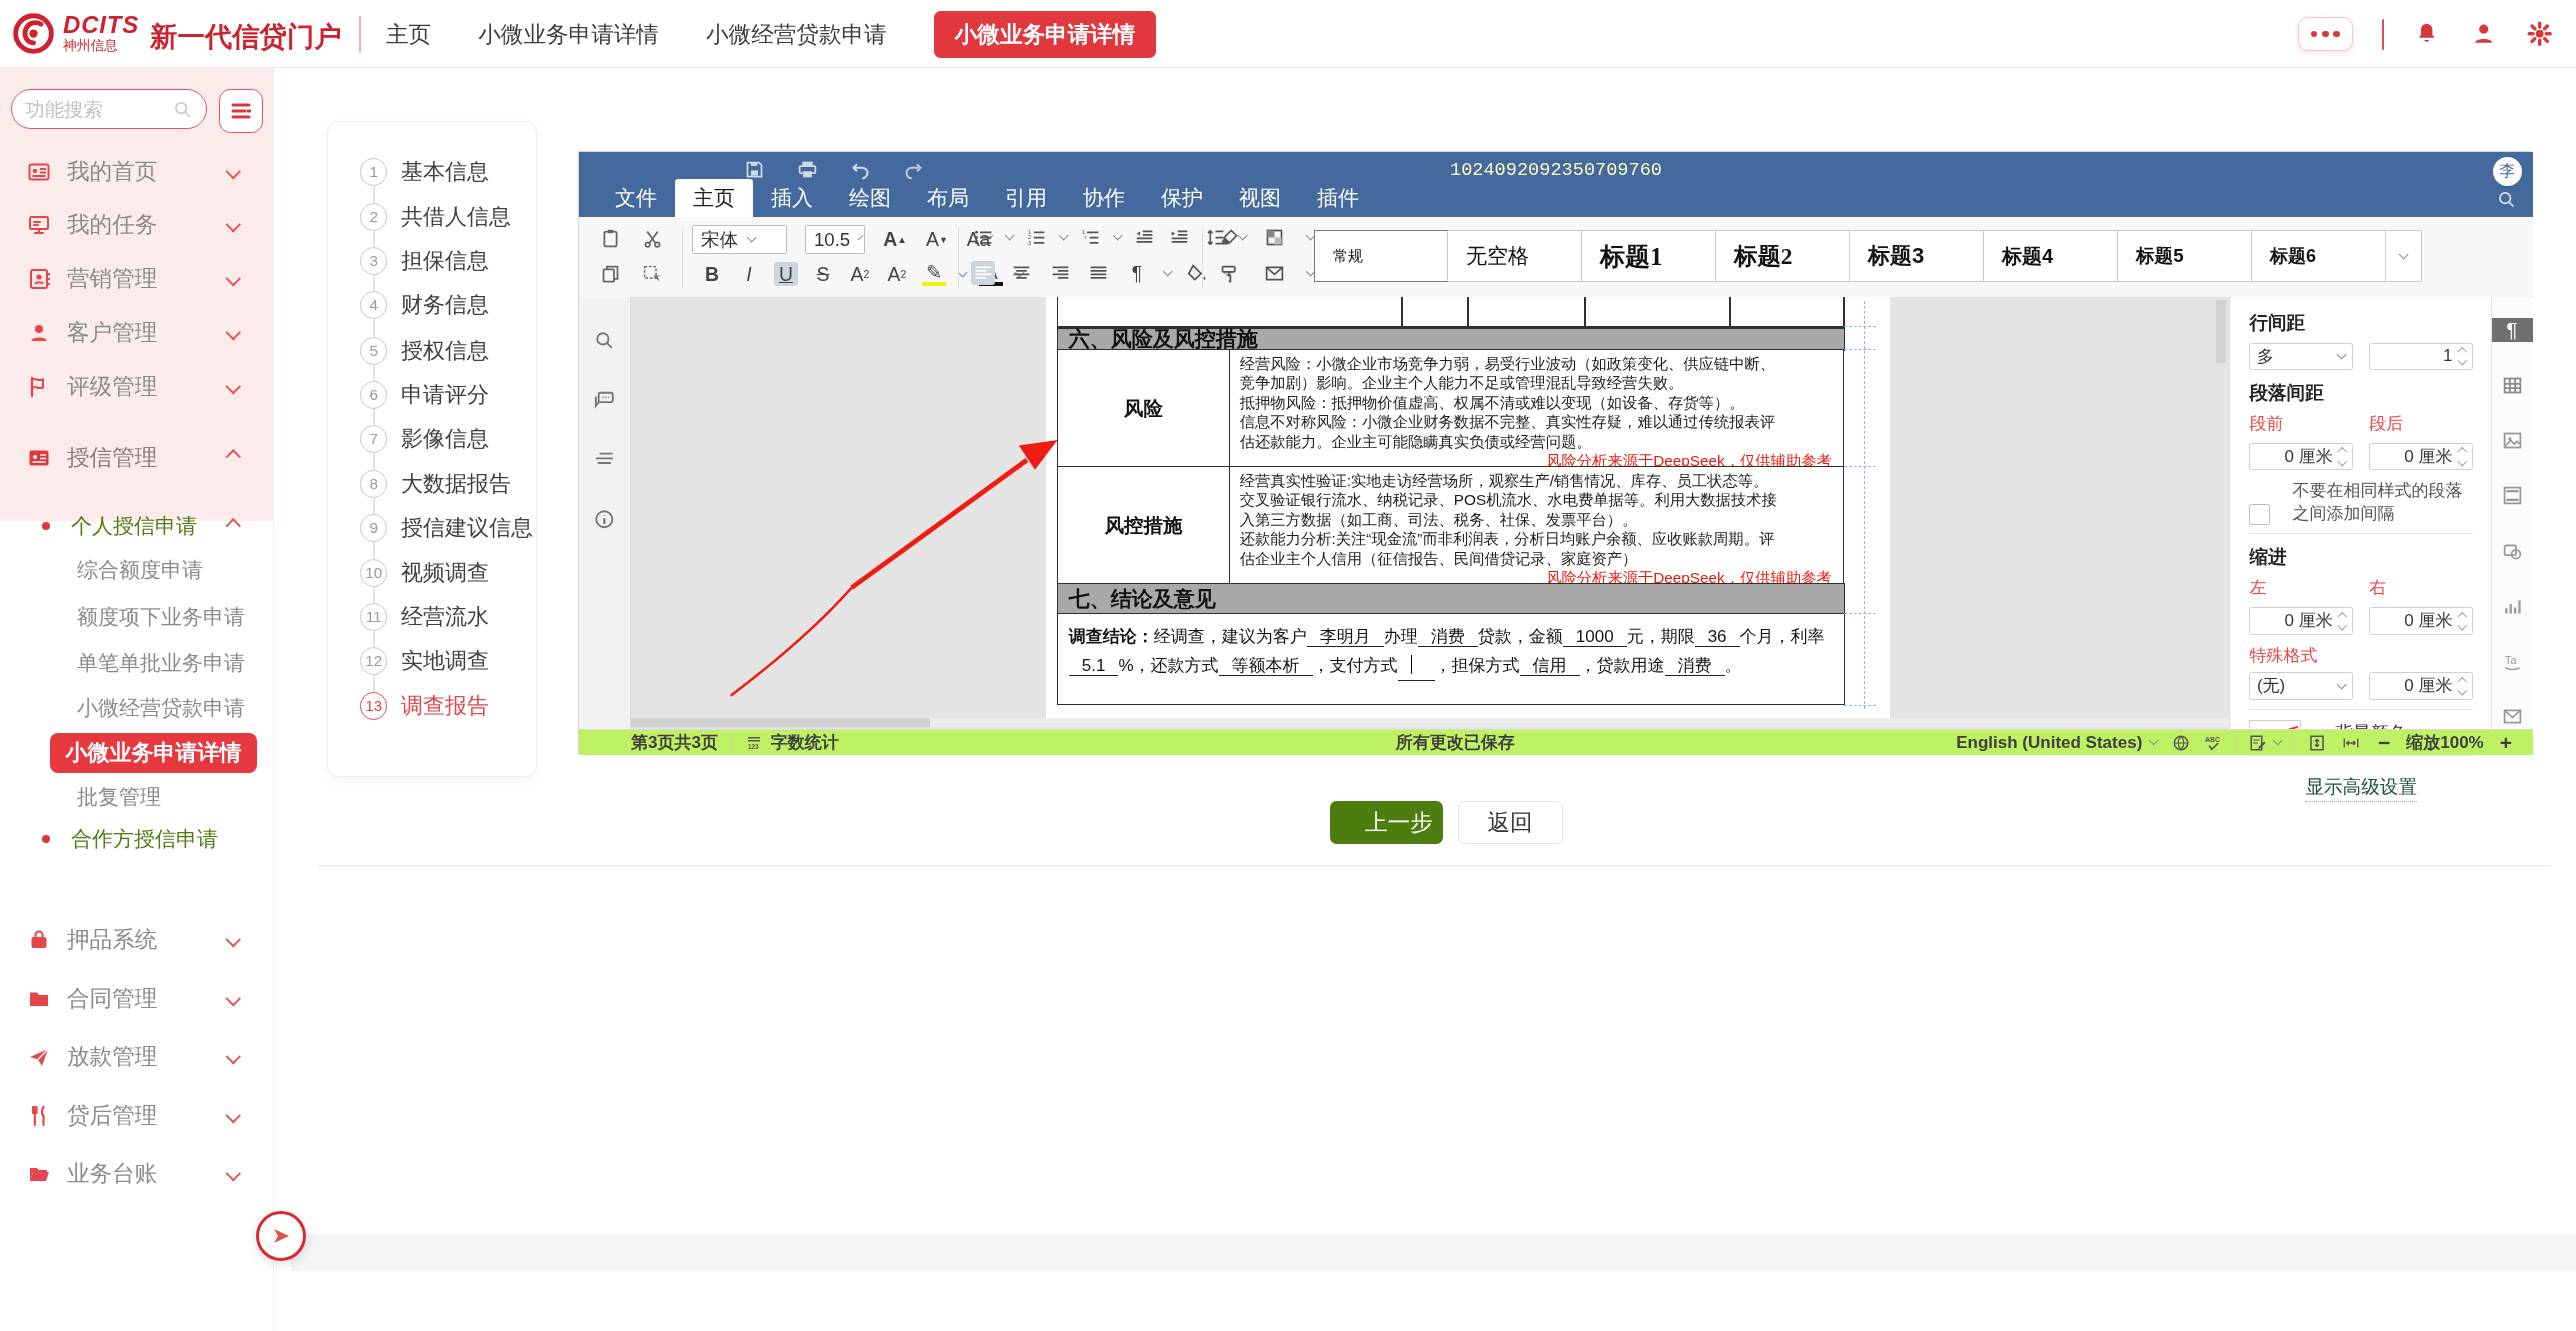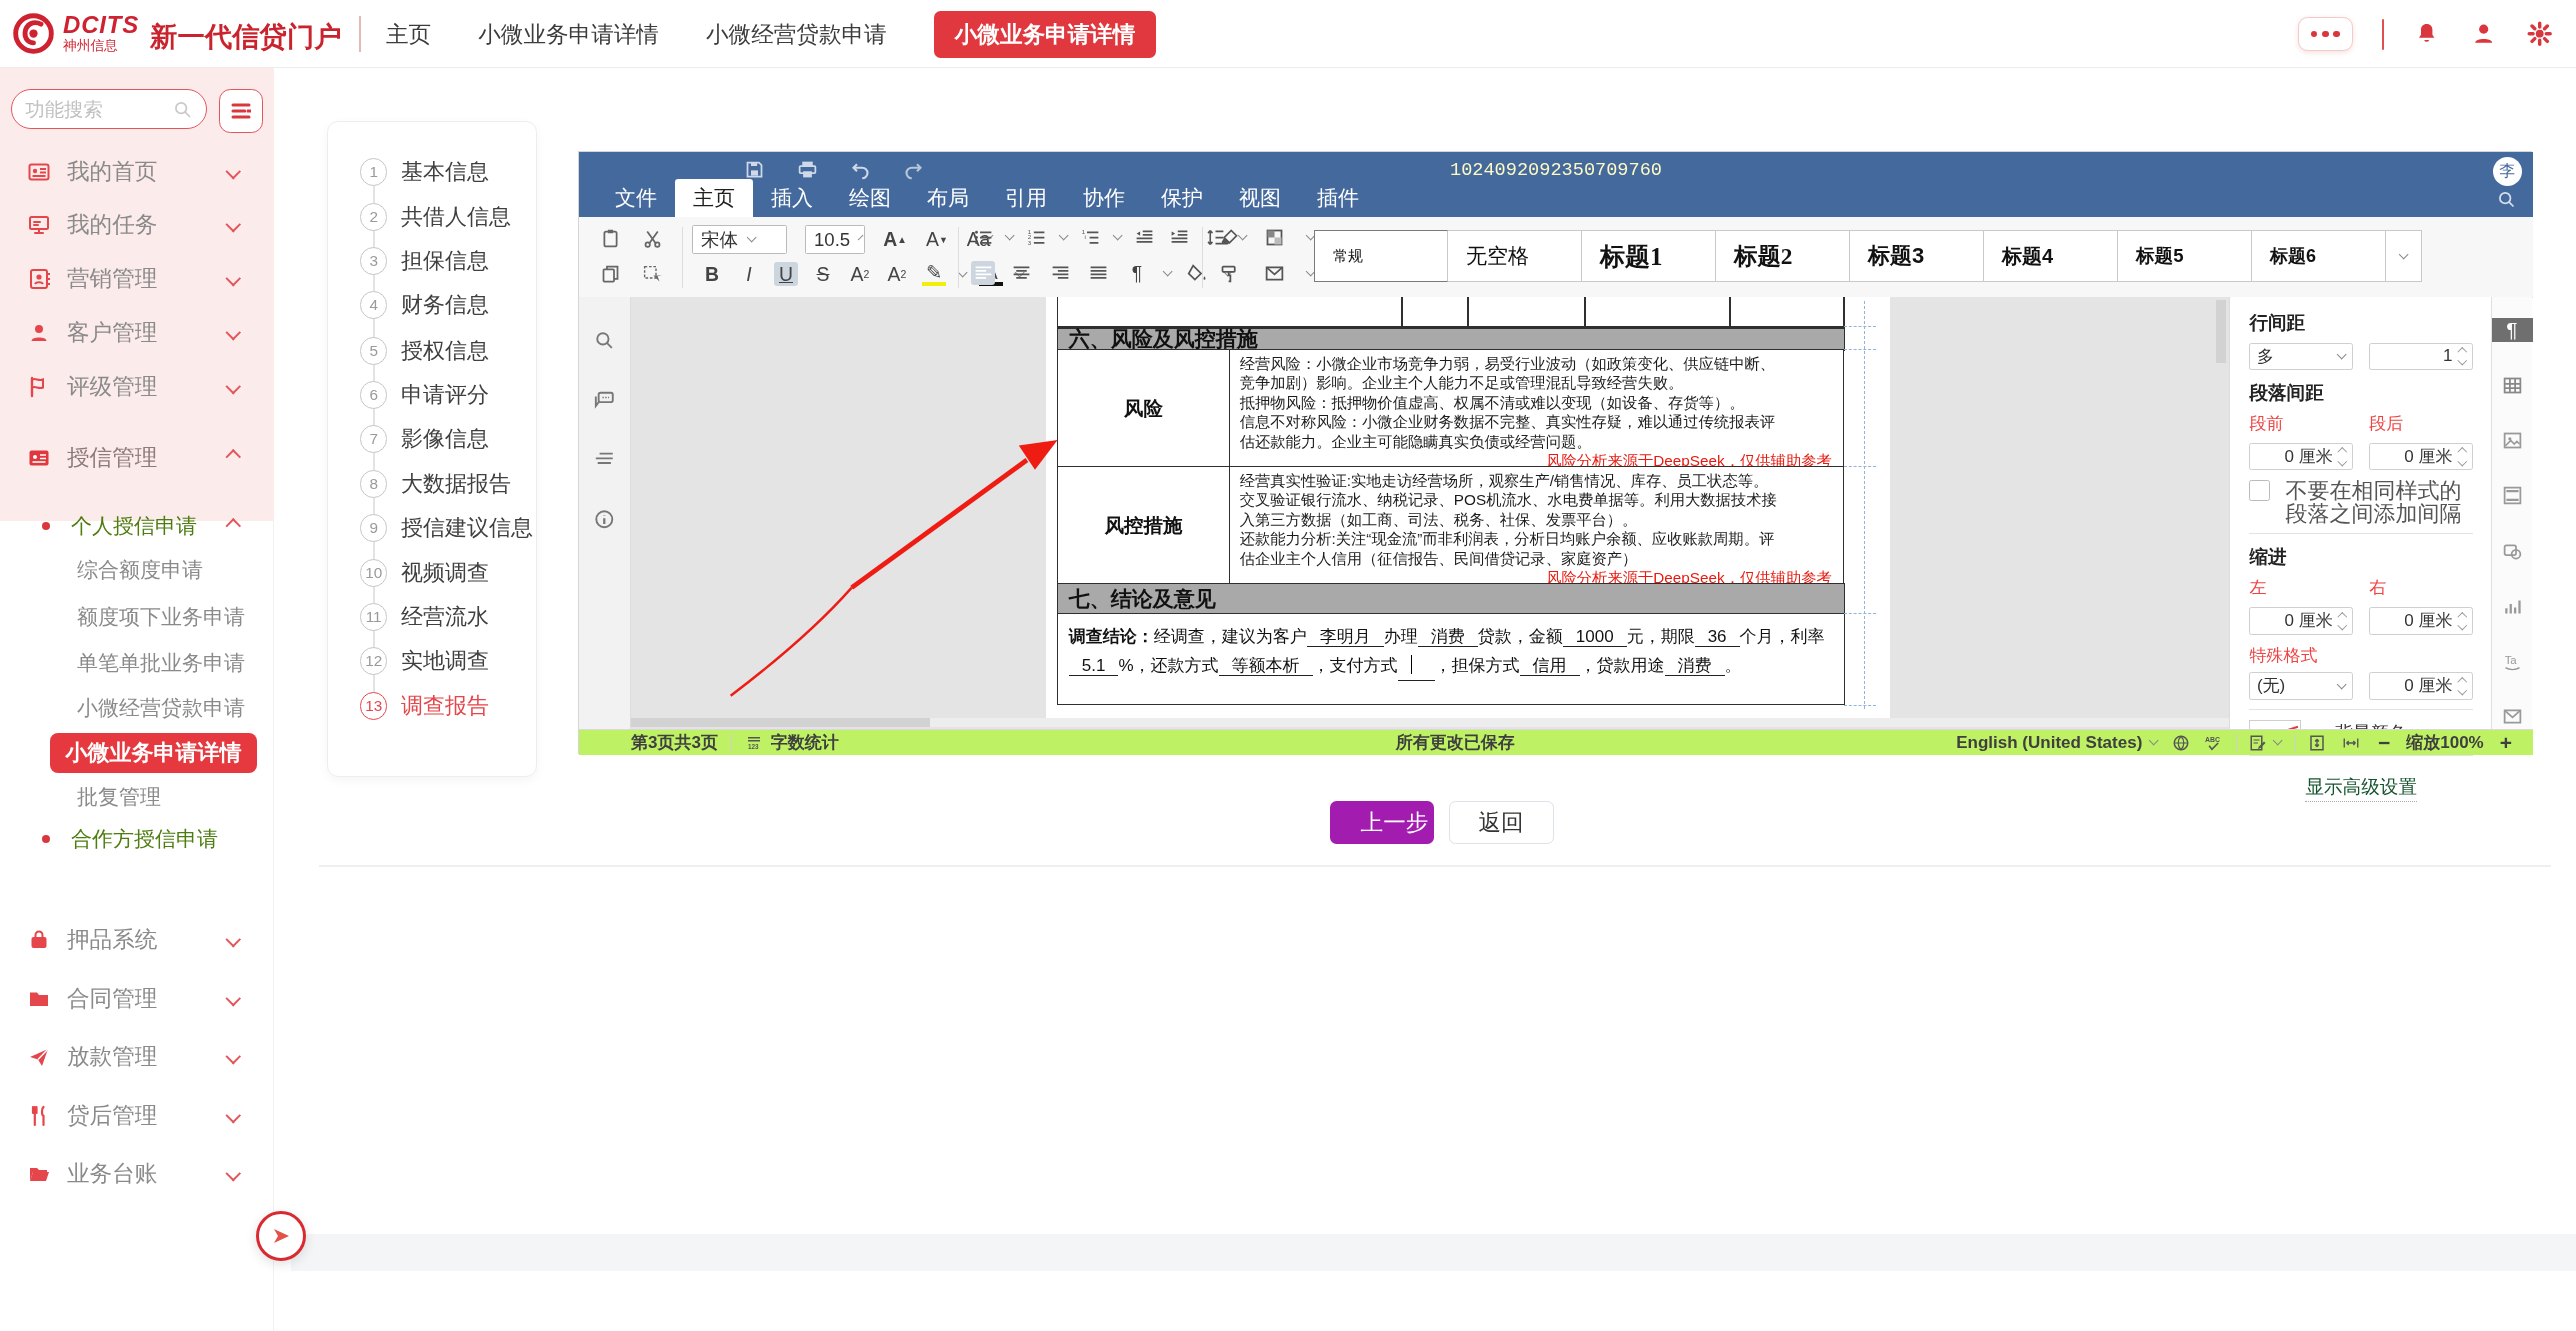--- a/index.html
+++ b/index.html
@@ -119,41 +119,41 @@
   .p-title { font-weight:bold; font-size:18.6px; color:#222; margin-bottom:6.5px; }
   .p-row { display:flex; gap:16px; margin-bottom:9.7px; }
   .p-col { flex:1; }
   .p-sub { color:#ef4444; font-size:17px; margin-bottom:4.8px; }
   .ctrl { height:27.4px; border:0.8px solid #cfcfcf; border-radius:2.4px; background:#fff; display:flex; align-items:center;
     padding:0 6.5px; justify-content:space-between; font-size:17px; color:#333; }
   .ctrl.num { justify-content:flex-end; gap:6.5px; }
   .spin { display:flex; flex-direction:column; gap:1.6px; }
   .spin i { width:6.5px; height:6.5px; border-right:1.6px solid #999; border-bottom:1.6px solid #999; display:block; }
   .spin i.u { transform:rotate(225deg); } .spin i.d { transform:rotate(45deg); }
-  .p-check { display:flex; gap:15px; margin:3.2px 0 8px; font-size:22px; color:#555; line-height:22.6px; }
+  .p-check { display:flex; gap:22px; margin:3.2px 0 8px; font-size:17px; color:#555; line-height:22.6px;align-items:flex-end; }
   .p-check .box { width:21px; height:21px; border:0.8px solid #bbb; border-radius:2.4px; background:#fff; flex:none; }
   .p-div { height:0.8px; background:#e3e3e3; margin:8px 0 9.7px; }
   .swatch { width:52px; height:27.4px; border:0.8px solid #cfcfcf; background:#fff; position:relative; }
   .swatch:after { content:""; position:absolute; left:1.6px; right:1.6px; top:50%; height:1.6px; background:#e53935; transform:rotate(-18deg); }
   .adv-link { text-align:center; color:#14532d; font-size:18.6px; margin-top:8px; border-bottom:1.6px dotted #aaa; display:inline-block; padding-bottom:1.6px; }
 
   .icon-strip { position:absolute; left:1912px; top:145px; width:41px; height:432px; background:#fbfbfb; border-left:0.8px solid #e0e0e0;
     display:flex; flex-direction:column; align-items:center; padding-top:21px; gap:31px; }
   .is-item { width:41px; height:39px; display:flex; align-items:center; justify-content:center; color:#9a9a9a; font-size:21px; }
   .is-item.on { background:#6f6f6f; color:#fff; }
   .icon-strip svg { width:21px; height:21px; }
 
   .statusbar { position:absolute; left:0; top:577px; width:1954px; height:26px; background:#bef264; border-top:0.8px solid #d9d9d9;
     display:flex; align-items:center; font-size:17px; color:#3f3f3f; font-weight:bold; }
   .sb-sep { width:0.8px; height:18px; background:#cfcfcf; margin:0 13px; }
   .statusbar svg { width:18px; height:18px; }
 
   .btn-row { left:1330px; top:801px; display:flex; gap:14.5px; }
   .btn { height:43px; border-radius:6.5px; font-size:22.6px; display:flex; align-items:center; justify-content:center; cursor:pointer; }
-  .btn.primary { width:104px; background:#a21caf; color:#fff; border:none;padding-left:25px; }
+  .btn.primary { width:113px; background:#4d7c0f; color:#fff; border:none;padding-left:25px; }
   .btn.ghost { width:105px; background:#fff; color:#333; border:1.6px solid #dde1e8; }
 
   .content-divider { left:319px; top:865px; width:2232px; height:1.6px; background:#efefef; }
   .footer-strip { left:291px; top:1234px; width:2285px; height:37px; background:#f4f5f7; border-radius:19.4px 0 0 0; }
   .float-btn { left:256px; top:1211px; width:50px; height:50px; border-radius:50%; background:#fff; border:3.2px solid #da2a31;
     display:flex; align-items:center; justify-content:center; box-shadow:0 3.2px 11.3px rgba(0,0,0,.12); z-index:40; }
 
   .arrow-svg { left:0; top:0; width:2576px; height:1331px; pointer-events:none; z-index:15; }
 </style>
 </head>

